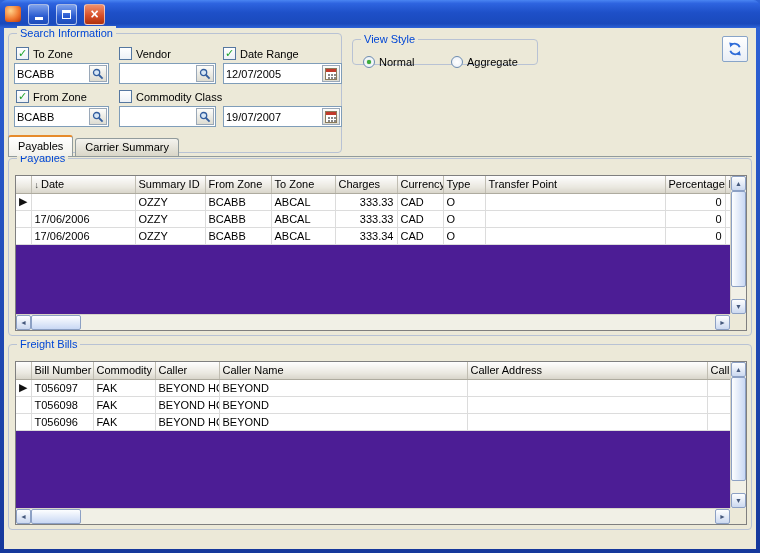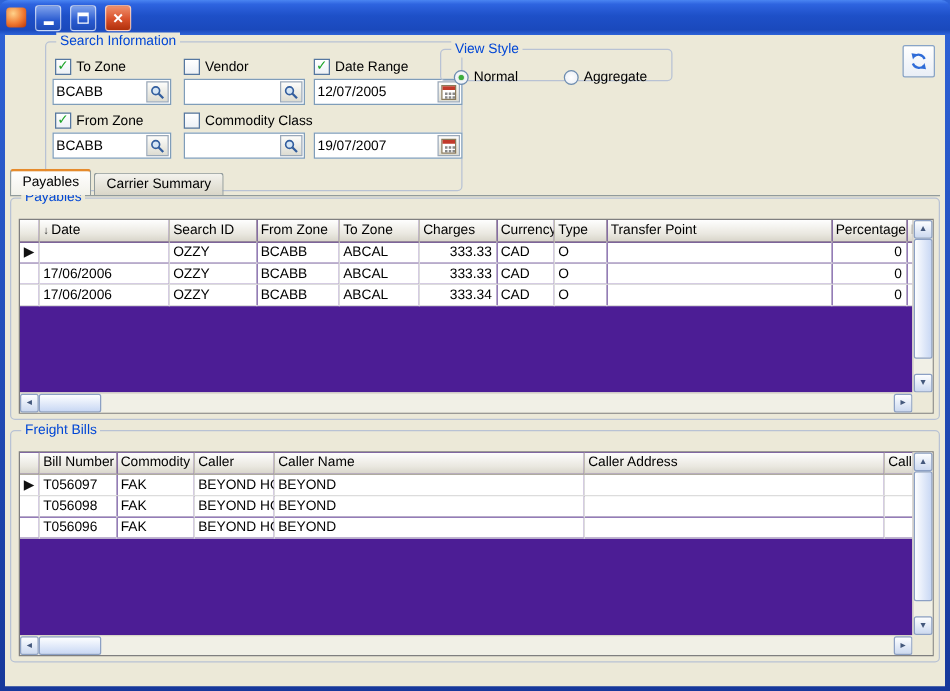--- a/index.html
+++ b/index.html
@@ -111,21 +111,21 @@
     <span class="winbtn maxb">
         <span class="max-glyph"></span>
       </span>
     <span class="winbtn closeb">
         <span>×</span>
       </span>
   </div>
 
   <div class="client">
 
-    <div class="group" style="left:4px; top:5px; width:334px; height:120px;margin-left:28px;">
+    <div class="group" style="left:4px; top:5px; width:334px; height:120px;">
       <span class="glabel">Search Information</span>
 
       <div class="ctl" style="left:7px; top:13px;">
         <span class="checkbox checked">✓</span>
         <span class="cblabel">To Zone</span>
       </div>
       <div class="field" style="left:5px; top:29px; width:95px;">
         <input class="fieldinput" value="BCABB" style="">
         <button class="sidebtn">
           <svg width="12" height="12" viewBox="0 0 12 12">
@@ -239,21 +239,21 @@
                 <col style="width:46px">
                 <col style="width:42px">
               <col style="width:180px">
                 <col style="width:60px">
                 <col style="width:30px">
             </colgroup>
             <thead>
                 <tr>
                   <th class="selcol"></th>
                   <th><span class="sort">↓</span>Date</th>
-                  <th>Search ID</th>
+                  <th>Summary ID</th>
                   <th>From Zone</th>
                   <th>To Zone</th>
                   <th>Charges</th>
                   <th>Currency</th>
                   <th>Type</th>
                   <th>Transfer Point</th>
                   <th>Percentage</th>
                   <th>F</th>
                 </tr>
               </thead>

